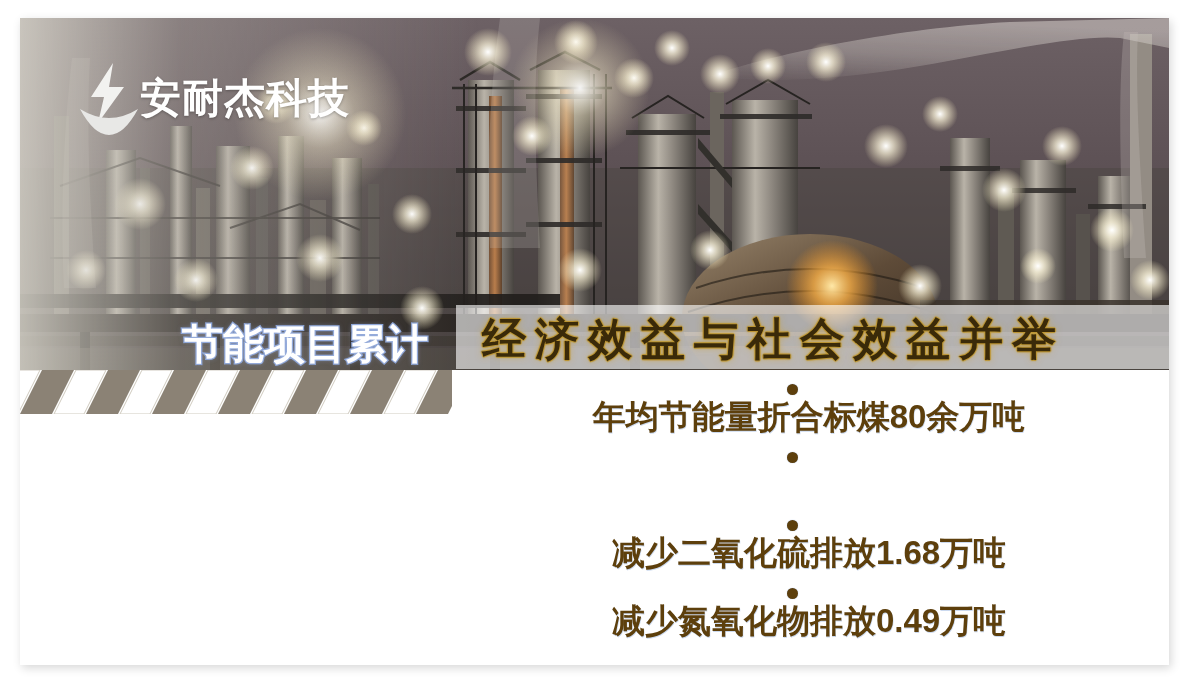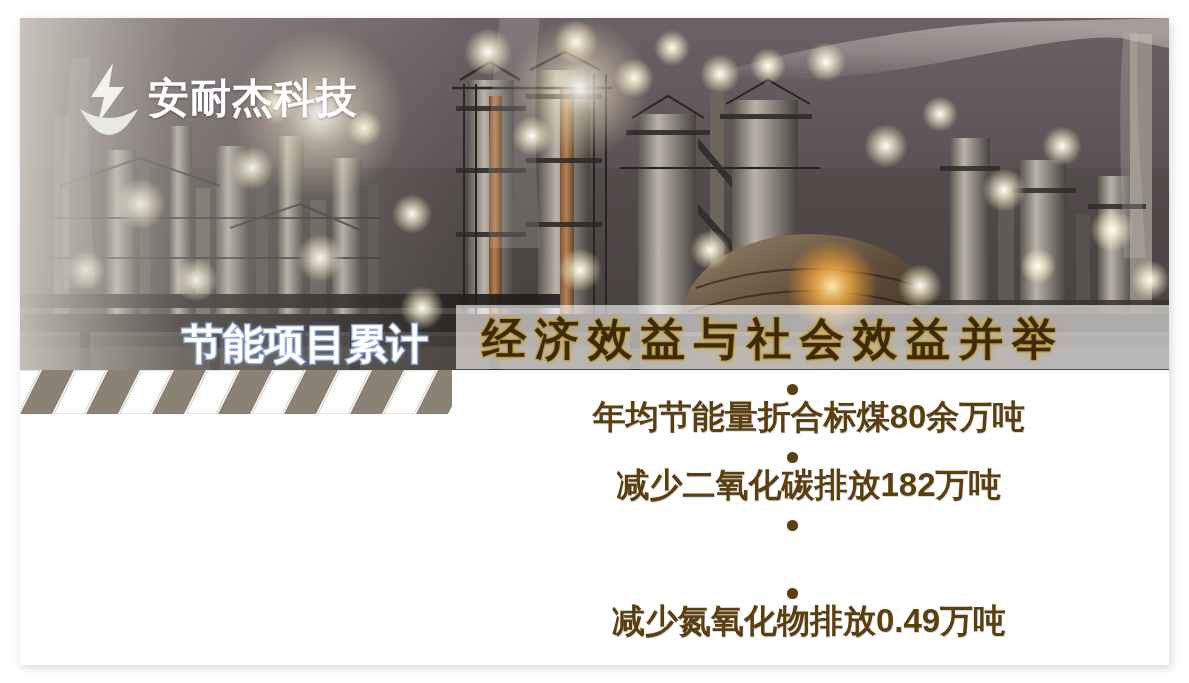--- a/index.html
+++ b/index.html
@@ -44,21 +44,21 @@
   .photo svg { display:block; width:1149px; height:352px; }
 
   
   .logo-wrap {
     position: absolute;
     left: 60px;
     top: 40px;
     height: 80px;
     display: flex;
     align-items: center;
-    gap: 10px;
+    gap: 2px;
     z-index: 30;
   }
   .logo-mark {
     position: relative;
     width: 58px;
     height: 74px;
   }
   .logo-mark svg { display:block; width:58px; height:74px; }
   .logo-text {
     color: #ffffff;
@@ -433,27 +433,27 @@
         <div class="bullet-dot">
             <span></span>
           </div>
         <div class="bullet-text">年均节能量折合标煤80余万吨</div>
       </div>
 
       <div class="bullet-row">
         <div class="bullet-dot">
             <span></span>
           </div>
-        <div class="bullet-text">减少二氧化碳排放182万吨</div>
       </div>
 
       <div class="bullet-row">
         <div class="bullet-dot">
             <span></span>
           </div>
+        <div class="bullet-text">减少二氧化硫排放1.68万吨</div>
       </div>
 
       <div class="bullet-row">
         <div class="bullet-dot">
             <span></span>
           </div>
         <div class="bullet-text">减少氮氧化物排放0.49万吨</div>
       </div>
 
     </div>

